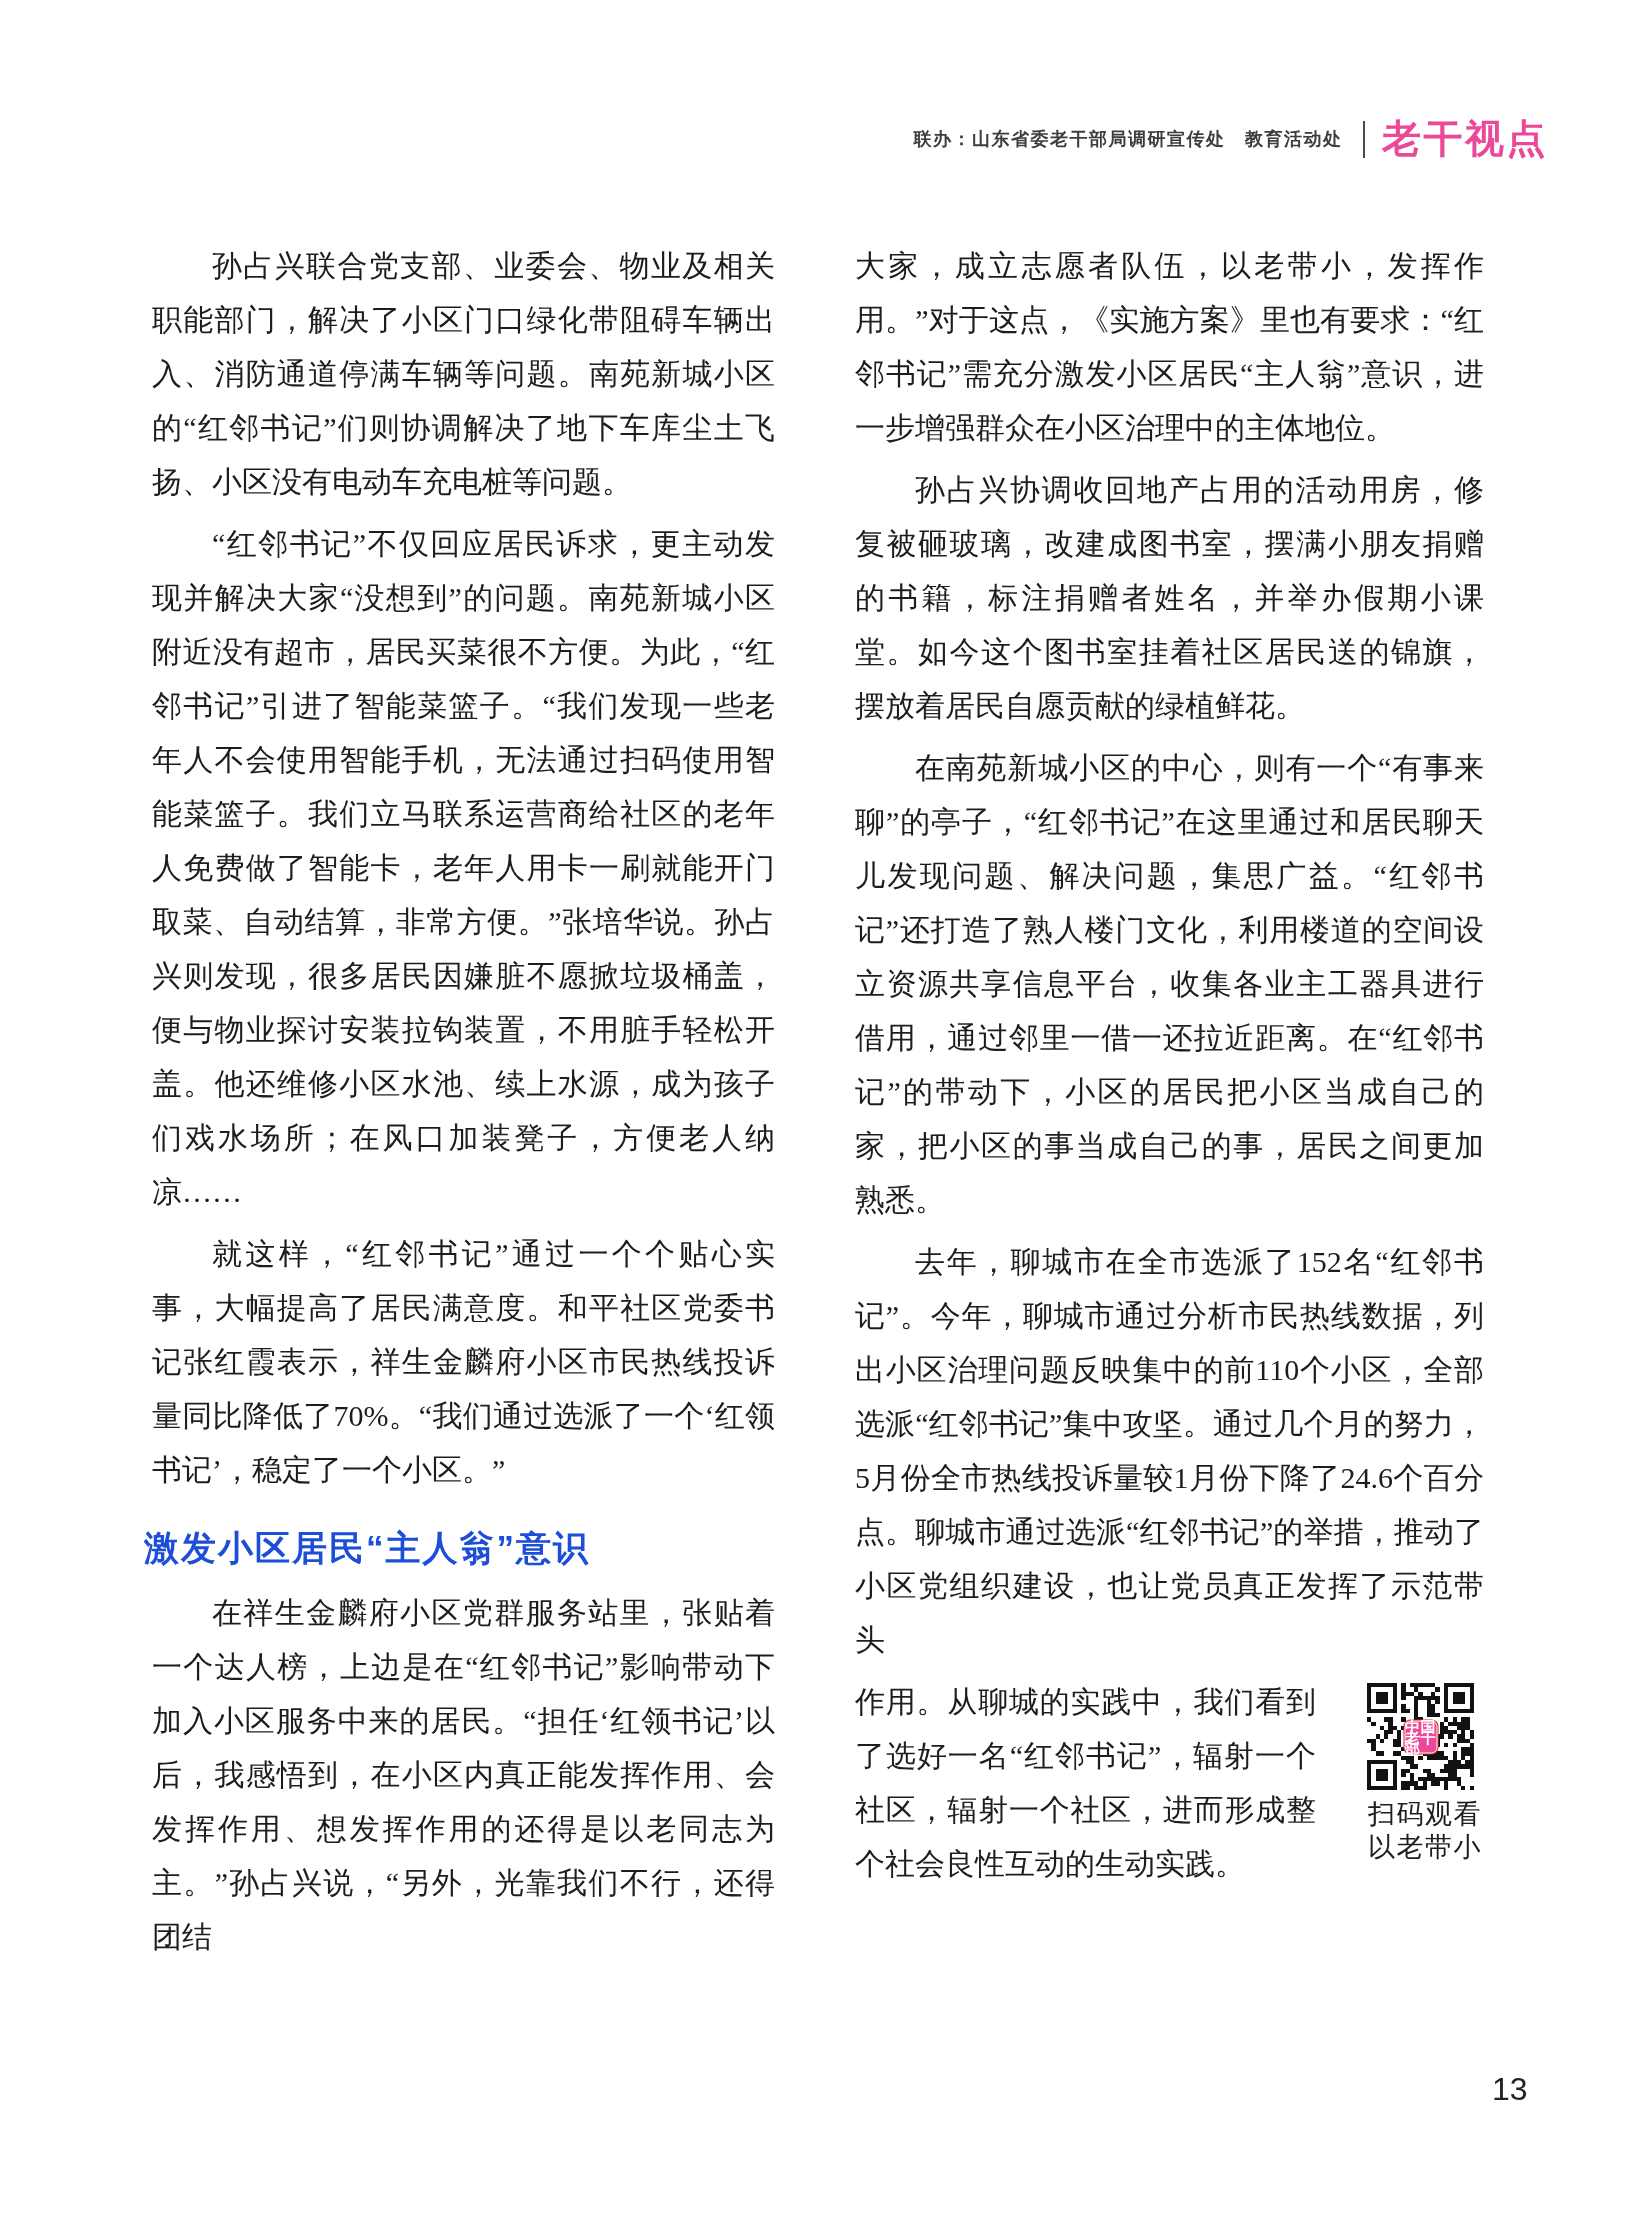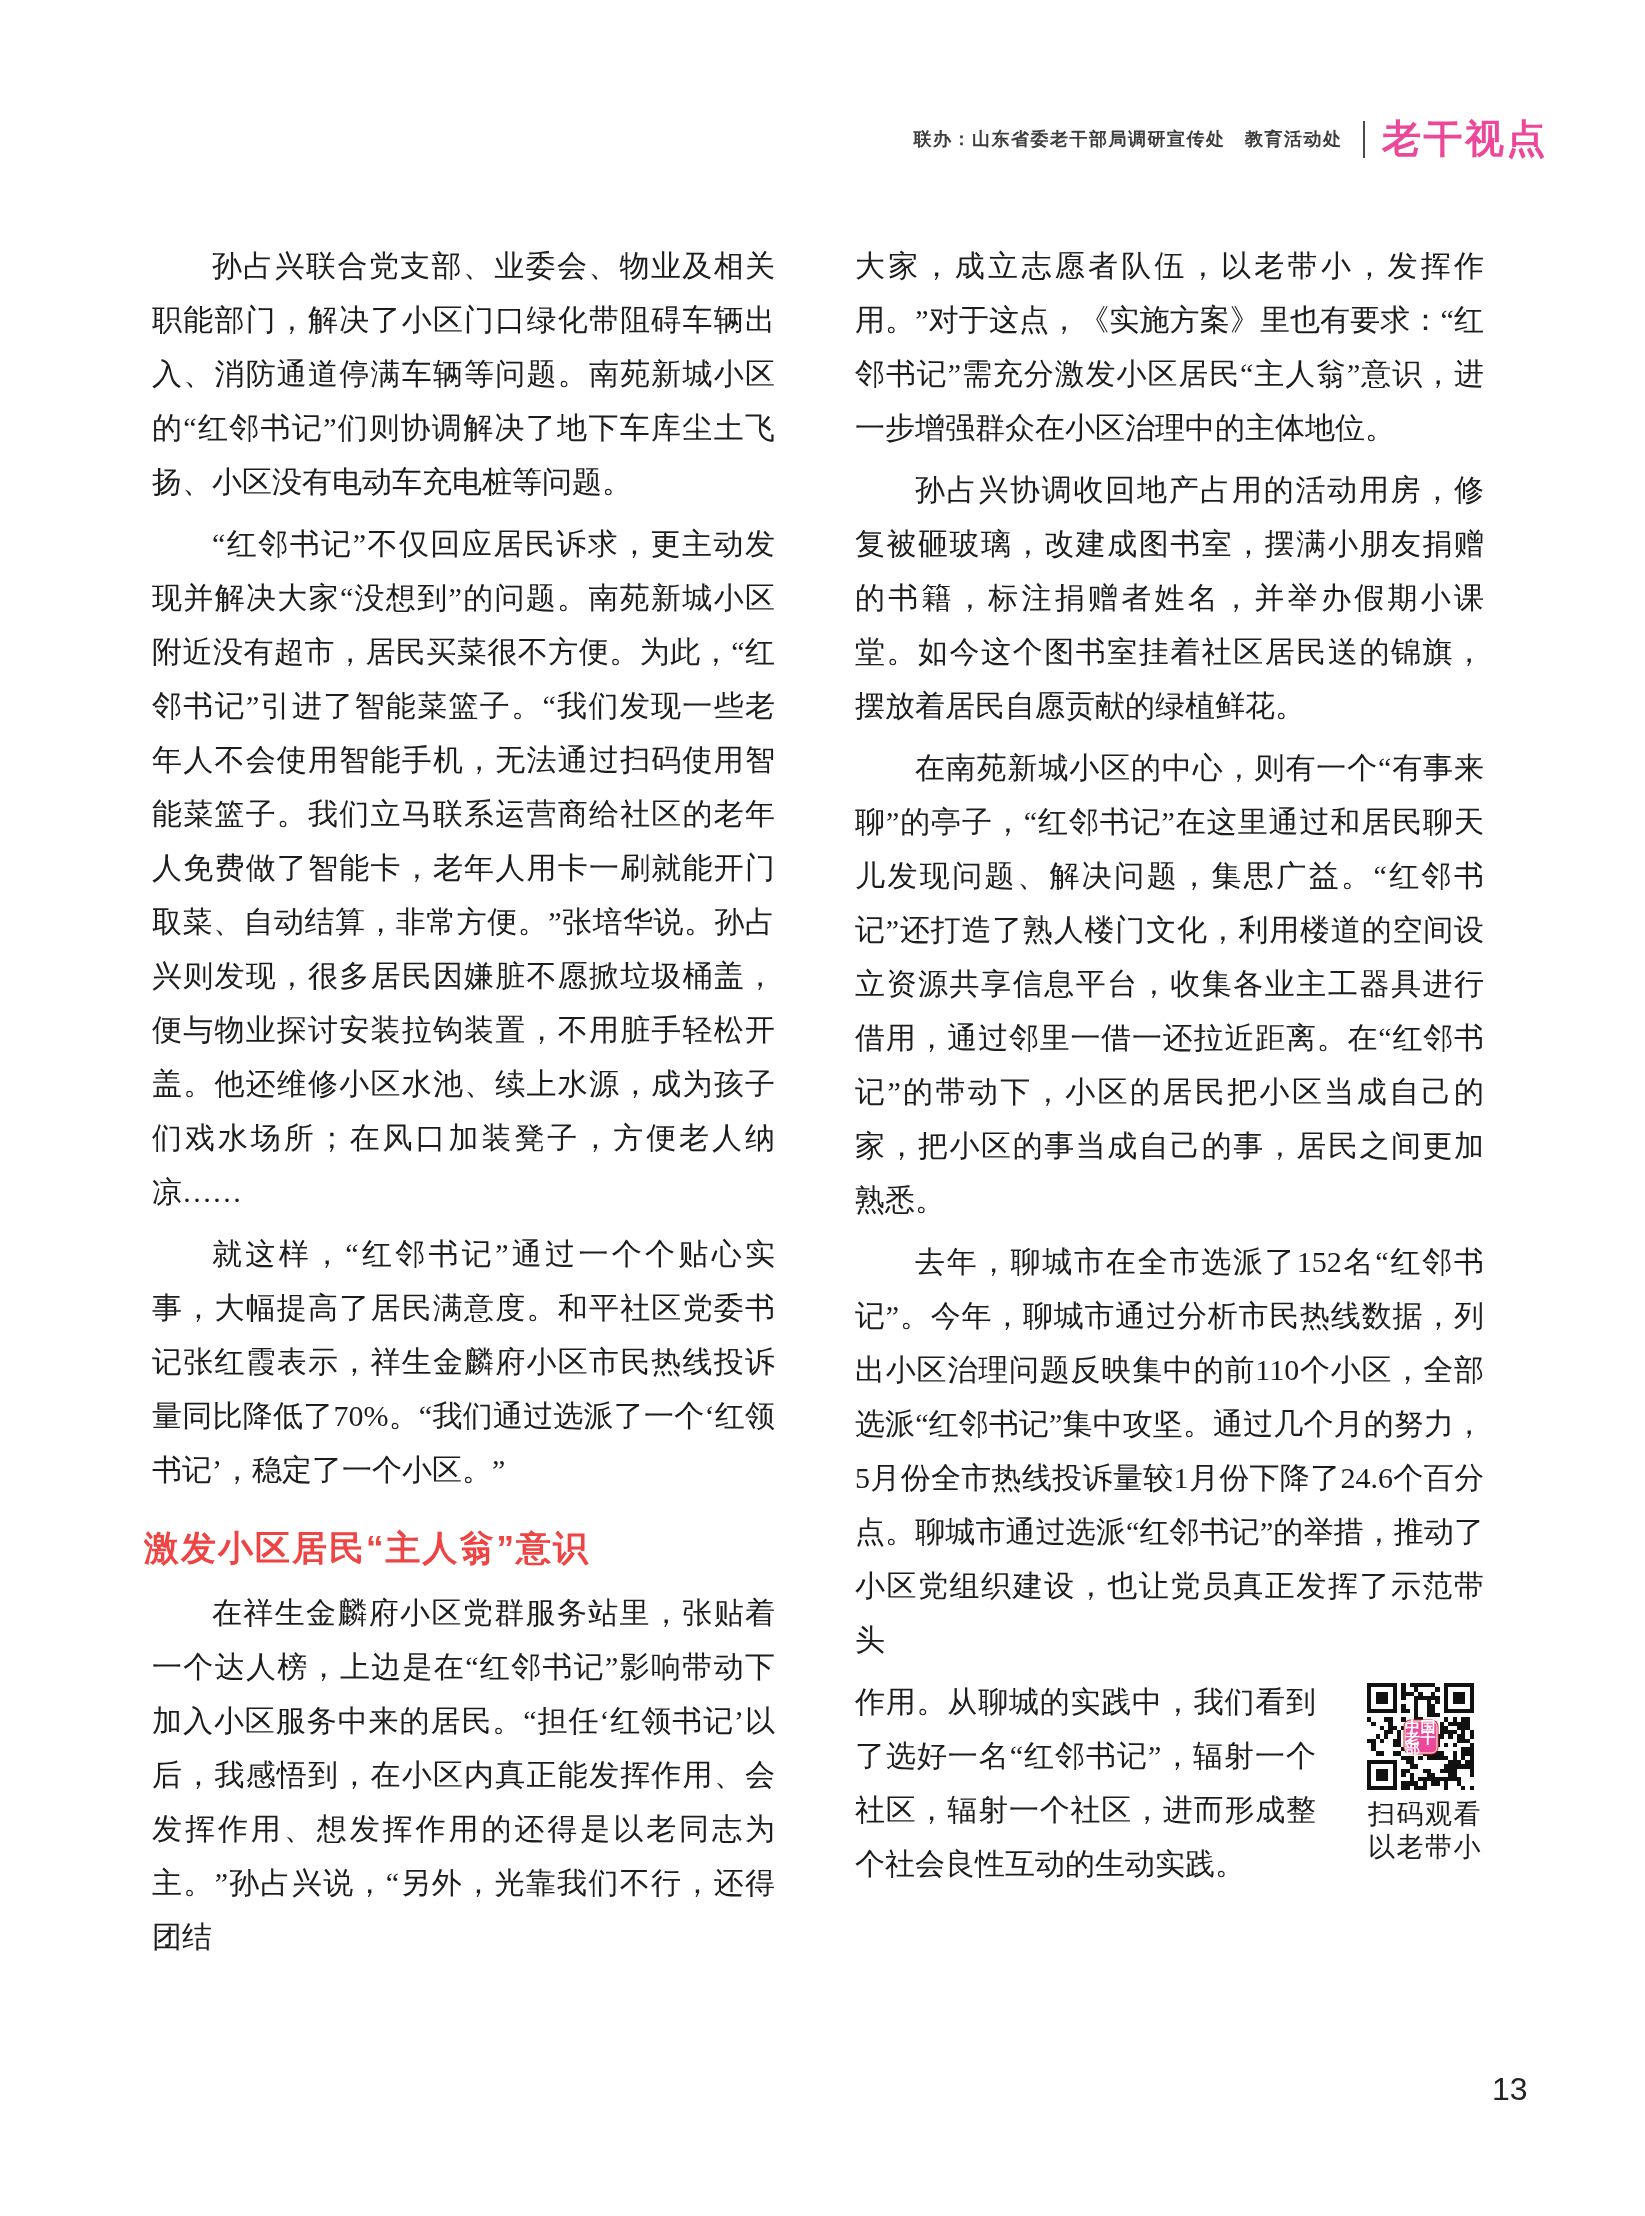--- a/index.html
+++ b/index.html
@@ -45,21 +45,21 @@
   .col-left  { left:144px;  width:639px; }
   .col-right { left:847px; width:645px; }
 
   .para { margin:8px; }
   .para.indent { text-indent:2em; }
 
   .section-heading {
     margin:0; padding:25px 0 13px 0;
     font-family:"Liberation Sans", sans-serif;
     font-size:35px; line-height:35px;
-    font-weight:bold; color:#ef4444;
+    font-weight:bold; color:#1d4ed8;
     letter-spacing:2px; text-align:left;
     text-indent:0;
   }
 
   
   .qr-block {
     float:right;
     width:161px;
     margin:8px 0 0 15px;
   }

